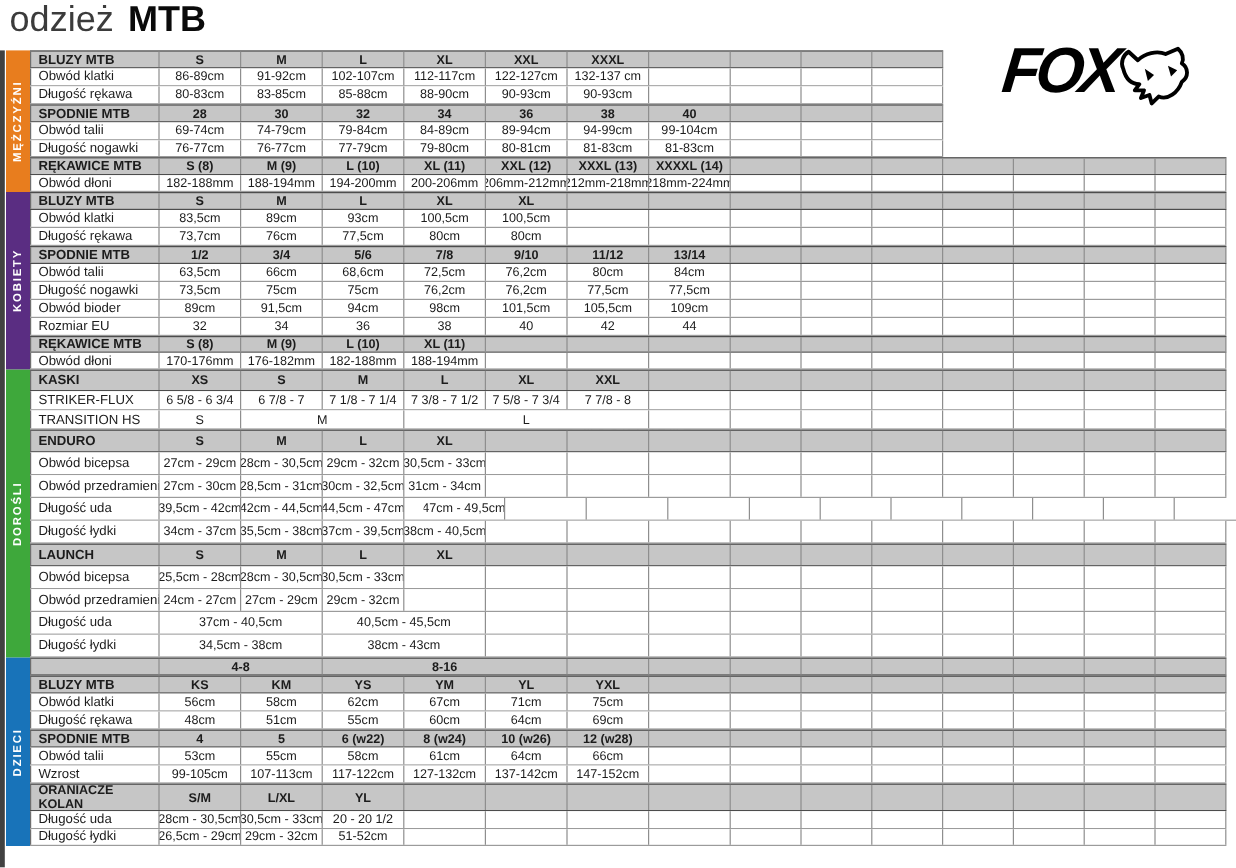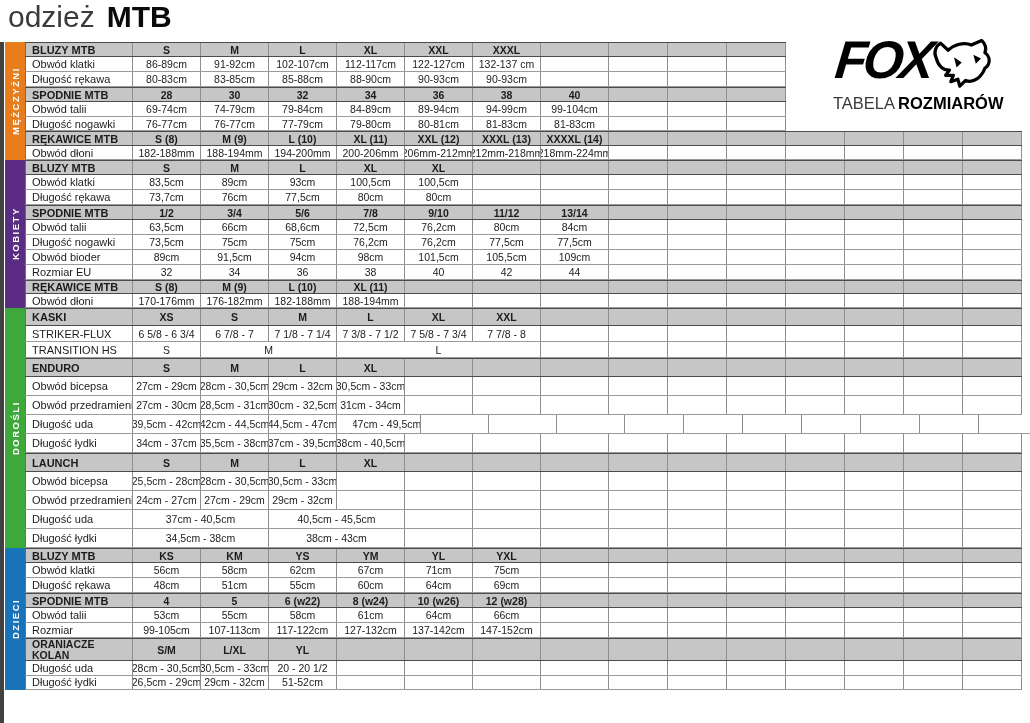--- a/index.html
+++ b/index.html
@@ -58,23 +58,20 @@
 
 <div id="fox-logo">
   <div id="fox-row">
     <div id="fox-word">FOX</div>
     <svg id="fox-head" width="66" height="54" viewBox="0 0 100 84">
       <path d="M8 30 C4 22 8 12 15 8 L27 19 C36 10 52 6 63 11 L79 4 C85 9 87 17 84 23 C93 29 93 41 84 47 C79 61 66 71 54 66 L45 75 L42 64 L31 68 L35 58 L23 58 L29 50 C17 50 11 42 8 30 Z" fill="#ffffff" stroke="#000000" stroke-width="5" stroke-linejoin="round"></path>
       <path d="M36 30 L48 38 L40 46 Z" fill="#000000"></path>
       <path d="M66 26 L78 32 L70 40 Z" fill="#000000"></path>
     </svg>
   </div>
-  <div id="fox-tagline">
-    <span>TABELA</span><span class="tag-bold">ROZMIARÓW</span>
-  </div>
 </div>
 
 <div id="watermark">
   <span class="wm-tri"></span>
   <span>MOUNTREME</span>
 </div>
 
 <div id="size-table">
     <div class="section">
       <div class="bar" style="background: rgb(232, 125, 30);">
@@ -592,20 +589,34 @@
           <div class="c" style="width: 59px;"></div>
         </div>
       </div>
     </div>
     <div class="section">
       <div class="bar" style="background: rgb(24, 115, 185);">
         <span>DZIECI</span>
       </div>
       <div class="rows">
         <div class="trow hd" style="height: 15px;">
+          <div class="c lab"></div>
+          <div class="c" style="width: 136px;">4-8</div>
+          <div class="c" style="width: 204px;">8-16</div>
+          <div class="c" style="width: 68px;"></div>
+          <div class="c" style="width: 68px;"></div>
+          <div class="c" style="width: 59px;"></div>
+          <div class="c" style="width: 59px;"></div>
+          <div class="c" style="width: 59px;"></div>
+          <div class="c" style="width: 59px;"></div>
+          <div class="c" style="width: 59px;"></div>
+          <div class="c" style="width: 59px;"></div>
+          <div class="c" style="width: 59px;"></div>
+        </div>
+        <div class="trow hd" style="height: 15px;">
           <div class="c lab">BLUZY MTB</div>
           <div class="c" style="width: 68px;">KS</div>
           <div class="c" style="width: 68px;">KM</div>
           <div class="c" style="width: 68px;">YS</div>
           <div class="c" style="width: 68px;">YM</div>
           <div class="c" style="width: 68px;">YL</div>
           <div class="c" style="width: 68px;">YXL</div>
           <div class="c" style="width: 68px;"></div>
           <div class="c" style="width: 59px;"></div>
           <div class="c" style="width: 59px;"></div>
@@ -677,21 +688,21 @@
           <div class="c" style="width: 68px;"></div>
           <div class="c" style="width: 59px;"></div>
           <div class="c" style="width: 59px;"></div>
           <div class="c" style="width: 59px;"></div>
           <div class="c" style="width: 59px;"></div>
           <div class="c" style="width: 59px;"></div>
           <div class="c" style="width: 59px;"></div>
           <div class="c" style="width: 59px;"></div>
         </div>
         <div class="trow" style="height: 15px;">
-          <div class="c lab">Rozmiar</div>
+          <div class="c lab">Wzrost</div>
           <div class="c" style="width: 68px;">99-105cm</div>
           <div class="c" style="width: 68px;">107-113cm</div>
           <div class="c" style="width: 68px;">117-122cm</div>
           <div class="c" style="width: 68px;">127-132cm</div>
           <div class="c" style="width: 68px;">137-142cm</div>
           <div class="c" style="width: 68px;">147-152cm</div>
           <div class="c" style="width: 68px;"></div>
           <div class="c" style="width: 59px;"></div>
           <div class="c" style="width: 59px;"></div>
           <div class="c" style="width: 59px;"></div>

